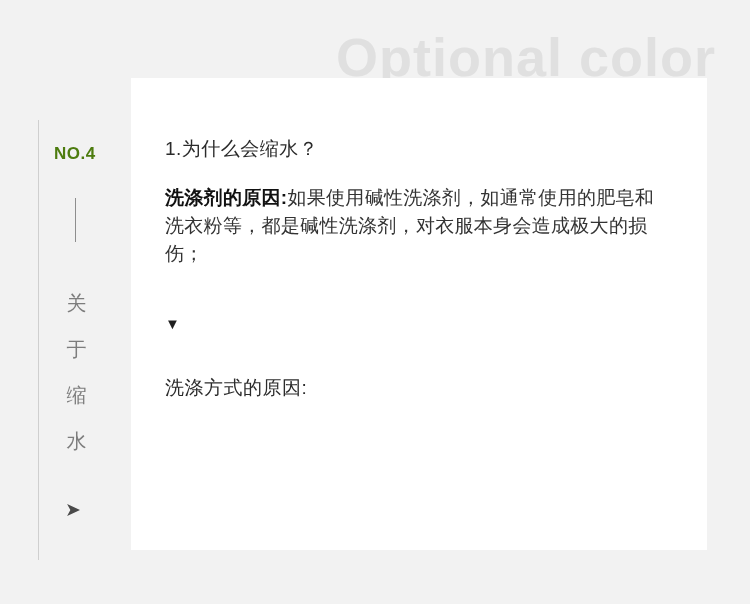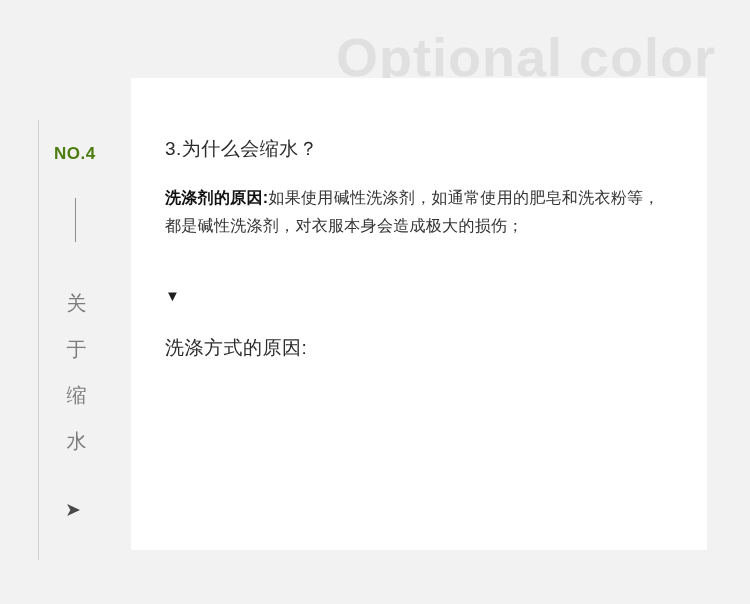--- a/index.html
+++ b/index.html
@@ -102,38 +102,38 @@
     top: 58px;
     right: 36px;
   }
   .q-title {
     font-size: 19px;
     color: #2b2b2b;
     margin: 0 0 22px 0;
     letter-spacing: 0.5px;
   }
   .para {
-    font-size: 16px;
+    font-size: 19px;
     color: #333333;
     line-height: 28px;
     margin: 0;
     letter-spacing: 0.3px;
   }
   .para b {
     color: #111111;
     font-weight: bold;
   }
   .tri {
     margin-top: 48px;
     font-size: 15px;
     color: #1f1f1f;
     line-height: 1;
   }
   .sub-title {
-    margin-top: 32px;
+    margin-top: 44px;
     font-size: 19px;
     color: #2b2b2b;
     letter-spacing: 0.5px;
   }
   .para2 {
     margin-top: 24px;
     font-size: 14.5px;
     color: #333333;
     line-height: 28px;
     letter-spacing: 0.3px;
@@ -158,21 +158,21 @@
       <div>于</div>
       <div>缩</div>
       <div>水</div>
     </div>
     <div class="rail-arrow">➤</div>
   </div>
 
   <div class="card">
     <div class="card-inner">
 
-      <div class="q-title">3.为什么会缩水？</div>
+      <div class="q-title">1.为什么会缩水？</div>
 
       <p class="para"><b>洗涤剂的原因:</b><span>如果使用碱性洗涤剂，如通常使用的肥皂和洗衣粉等，都是碱性洗涤剂，对衣服本身会造成极大的损伤；</span></p>
 
       <div class="tri">▼</div>
 
       <div class="sub-title">洗涤方式的原因:</div>
 
 
     </div>
   </div>

